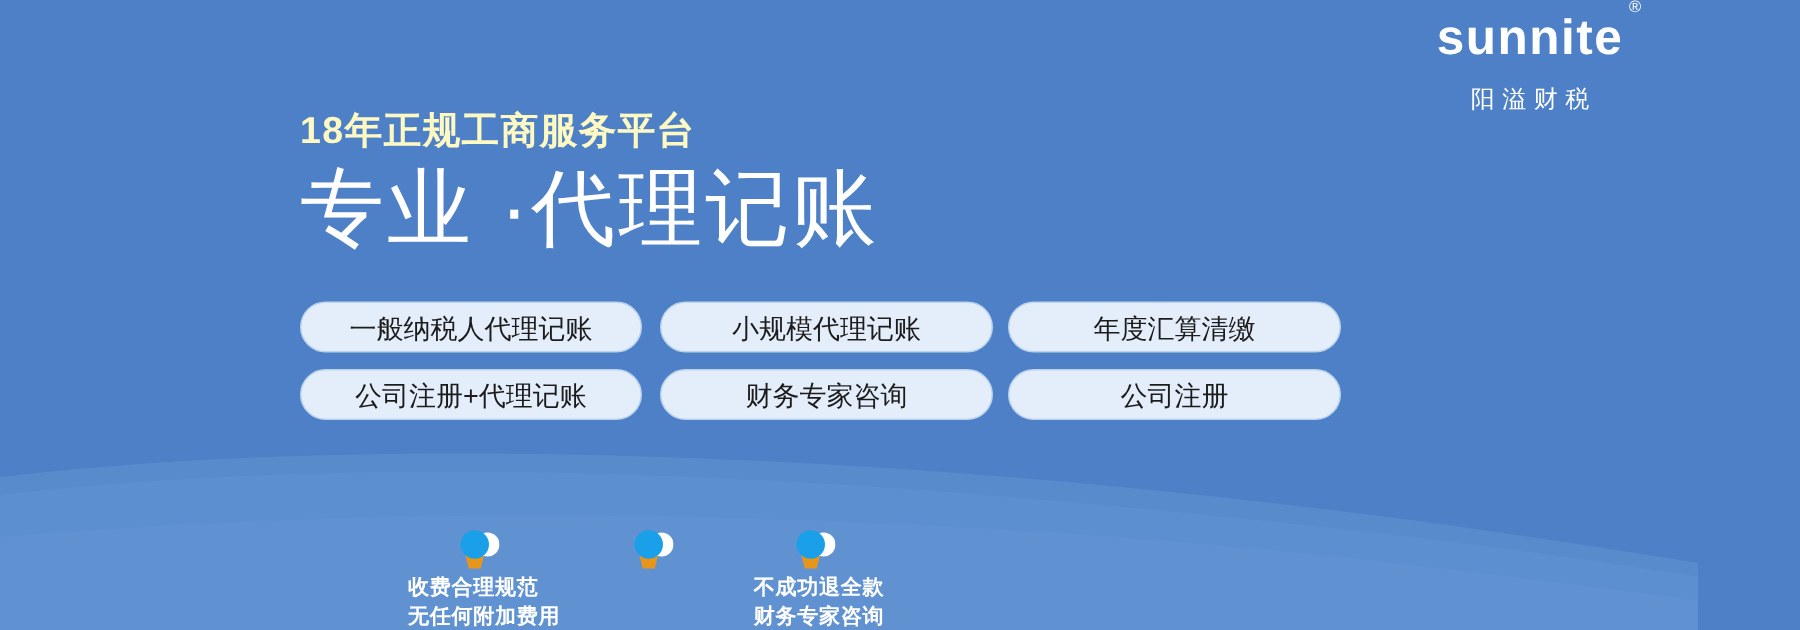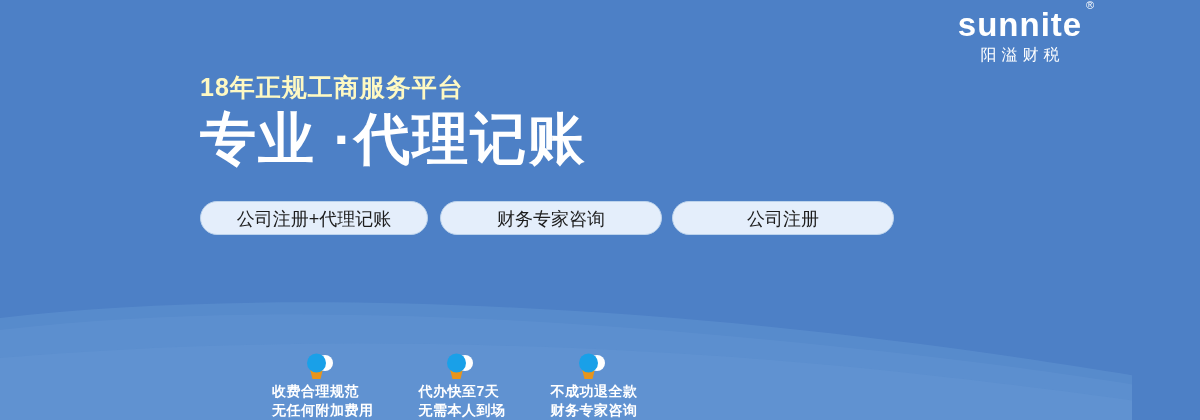--- a/index.html
+++ b/index.html
@@ -50,42 +50,42 @@
     line-height: 11px;
     color: #ffffff;
   }
   .logo-sub {
     color: #ffffff;
     font-size: 16px;
     line-height: 20px;
     letter-spacing: 5px;
     padding-left: 5px;
     font-weight: 400;
-    margin-top: 1px;
+    margin-top: 13px;
   }
   
   .headline-block {
     position: absolute;
     left: 200px;
     top: 72px;
   }
   .tagline {
     color: #fef9c3;
     font-size: 25px;
     line-height: 30px;
     font-weight: 700;
     letter-spacing: 1px;
     margin: 0;
     white-space: nowrap;
   }
   .headline {
     color: #ffffff;
     font-size: 56px;
     line-height: 66px;
-    font-weight: 700;
+    font-weight: 400;
     letter-spacing: 2px;
     margin: 4px 0 0 0;
     white-space: nowrap;
   }
   
   .pill-rows {
     position: absolute;
     left: 200px;
     top: 201px;
   }
@@ -157,20 +157,25 @@
     </div>
     <div class="logo-sub">阳溢财税</div>
   </div>
 
   <div class="headline-block">
     <p class="tagline">18年正规工商服务平台</p>
     <p class="headline">专业 ·代理记账</p>
   </div>
 
   <div class="pill-rows">
+    <div class="pill-row">
+      <div class="pill w1">一般纳税人代理记账</div>
+      <div class="pill w2">小规模代理记账</div>
+      <div class="pill w3">年度汇算清缴</div>
+    </div>
     <div class="pill-row">
       <div class="pill w1">公司注册+代理记账</div>
       <div class="pill w2">财务专家咨询</div>
       <div class="pill w3">公司注册</div>
     </div>
   </div>
 
   <div class="features">
 
     <div class="feature">
@@ -184,24 +189,20 @@
         <div>无任何附加费用</div>
       </div>
     </div>
 
     <div class="feature">
       <svg class="feature-icon" viewBox="0 0 30 32">
         <path d="M7 19 L20 19 L17.5 29 L9.5 29 Z" fill="#e8951b"></path>
         <circle cx="22" cy="13" r="8" fill="#ffffff"></circle>
         <circle cx="13.5" cy="13" r="9.5" fill="#19a0e8"></circle>
       </svg>
-      <div class="feature-text">
-        <div>代办快至7天</div>
-        <div>无需本人到场</div>
-      </div>
     </div>
 
     <div class="feature">
       <svg class="feature-icon" viewBox="0 0 30 32">
         <path d="M7 19 L20 19 L17.5 29 L9.5 29 Z" fill="#e8951b"></path>
         <circle cx="22" cy="13" r="8" fill="#ffffff"></circle>
         <circle cx="13.5" cy="13" r="9.5" fill="#19a0e8"></circle>
       </svg>
       <div class="feature-text">
         <div>不成功退全款</div>

